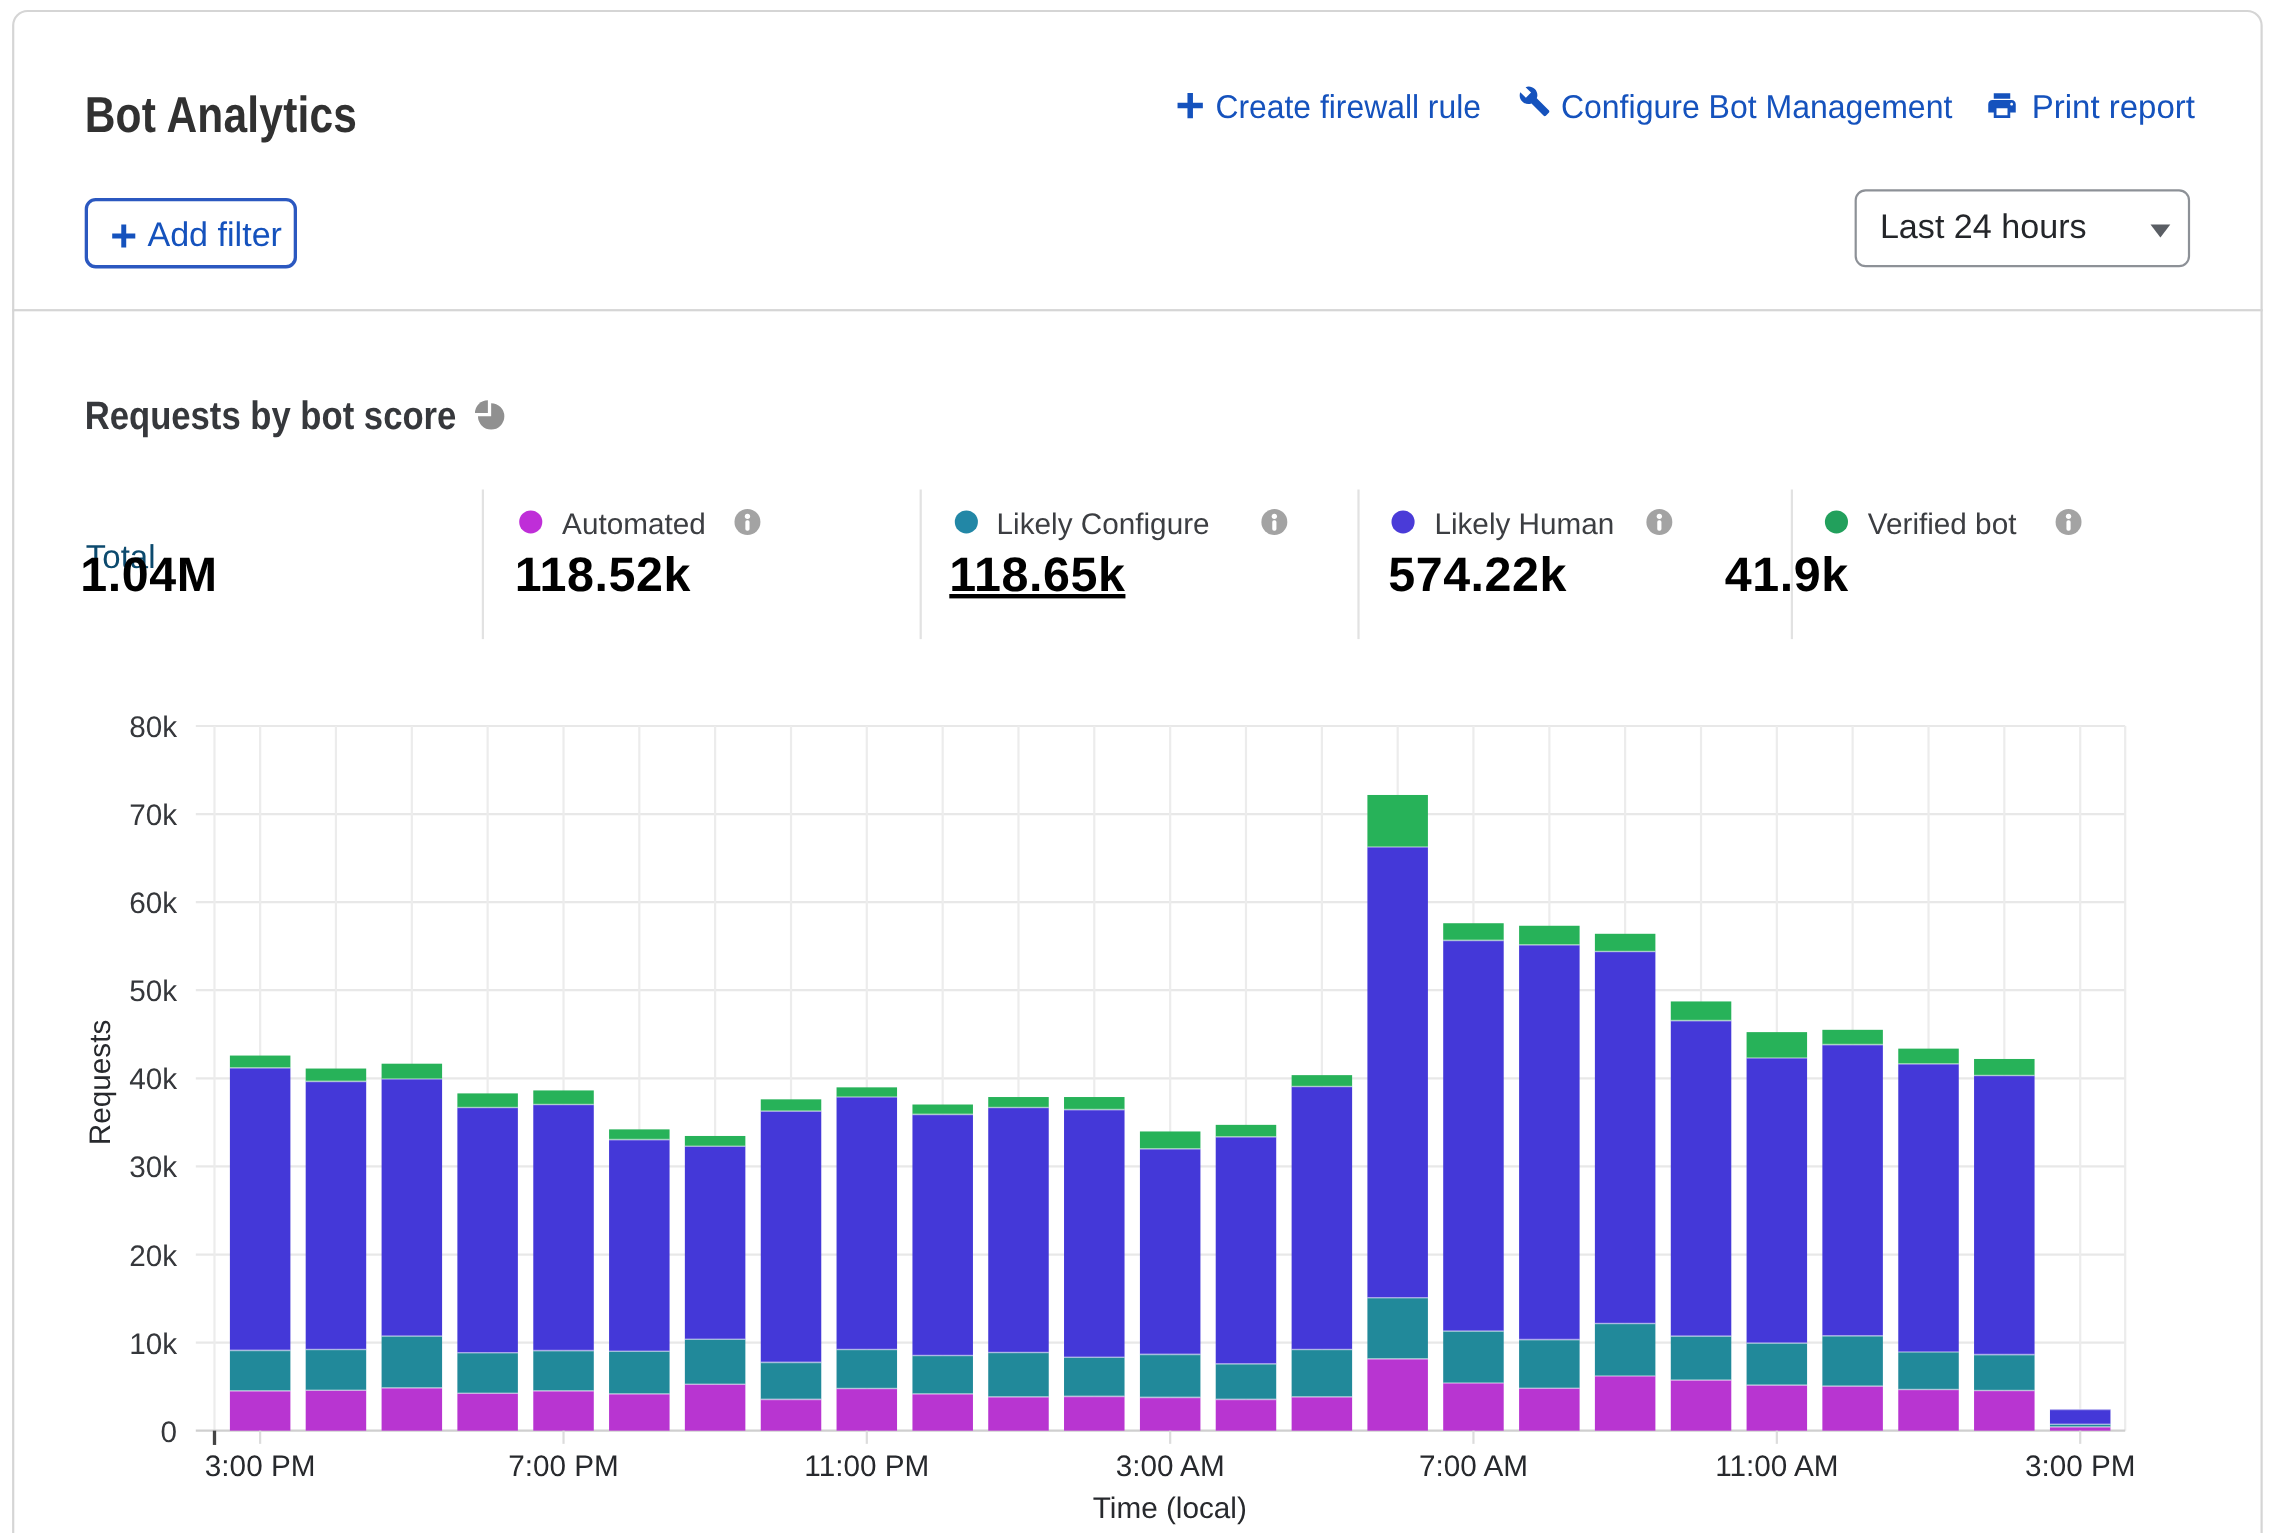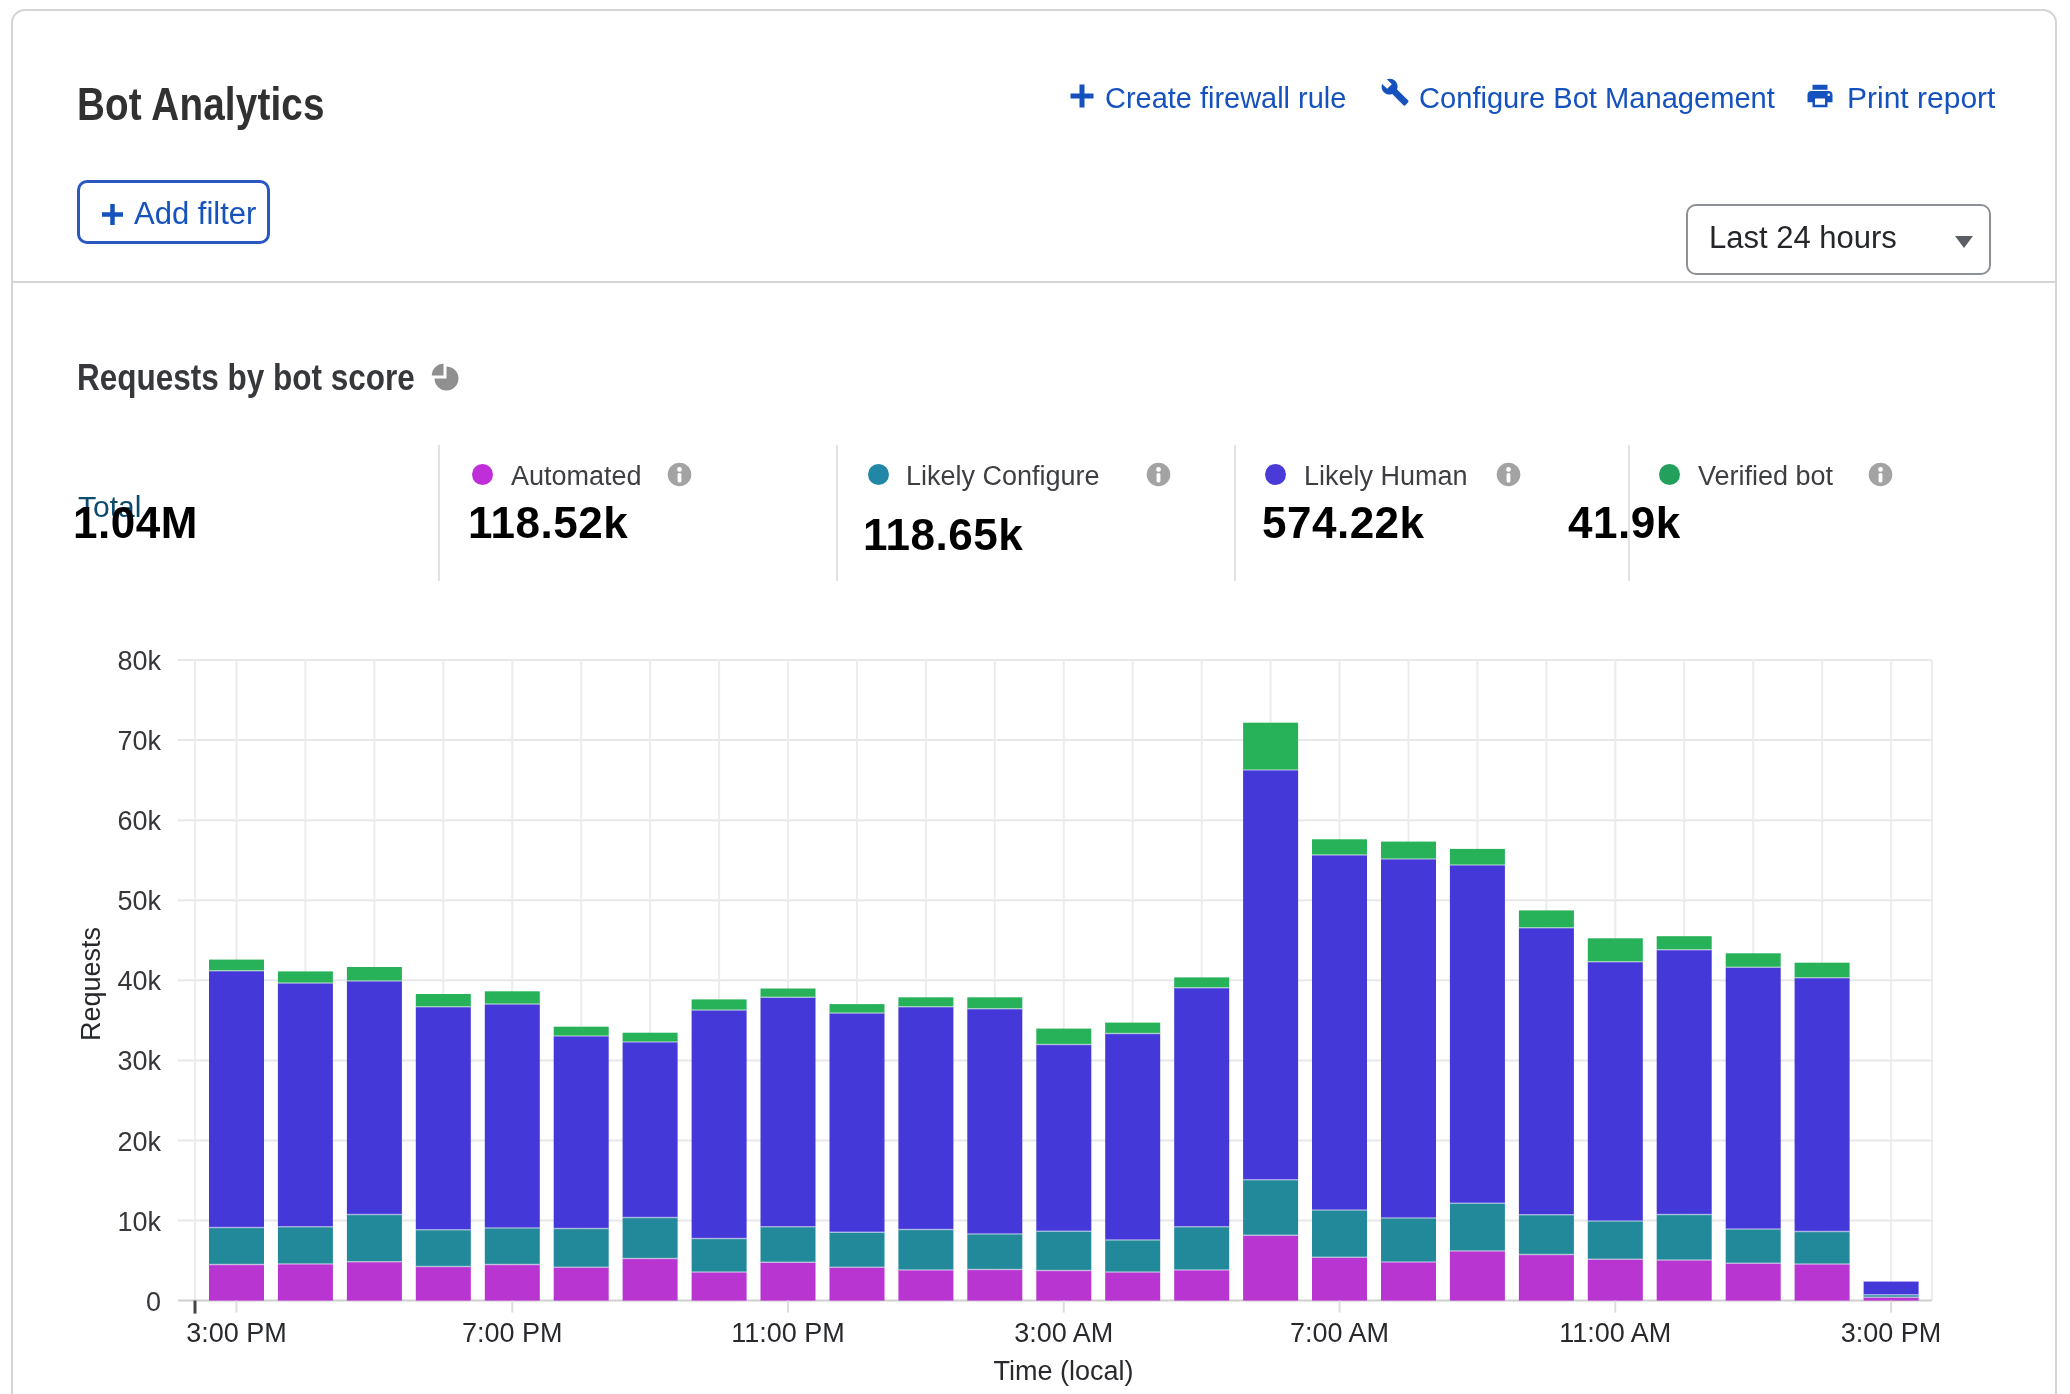--- a/index.html
+++ b/index.html
@@ -34,21 +34,21 @@
   </svg>
 <div class="abs link" style="left:1847px; top:81px;">Print report</div>
 
 <div class="abs" style="left:77px; top:180px; width:193px; height:64px; border:3px solid #2b58c0; border-radius:10px;">
   <svg class="abs" style="left:21px; top:20px;" width="23" height="23" viewBox="0 0 23 23">
       <path d="M11.5 1 V22 M1 11.5 H22" stroke="#1552bd" stroke-width="4.5"></path>
     </svg>
   <div class="abs" style="left:54px; top:13px; font-size:31px; color:#1552bd;">Add filter</div>
 </div>
 
-<div class="abs" style="left:1686px; top:172px; width:305px; height:71px; border:2px solid #8d9197; border-radius:10px;margin-top:32px;">
+<div class="abs" style="left:1686px; top:172px; width:305px; height:71px; border:2px solid #8d9197; border-radius:10px;">
   <div class="abs" style="left:21px; top:14px; font-size:31px; color:#24262a;">Last 24 hours</div>
   <svg class="abs" style="left:266px; top:29px;" width="20" height="14" viewBox="0 0 20 14">
       <path d="M1 1 L10 13 L19 1 Z" fill="#5a5e64"></path>
     </svg>
 </div>
 
 <div class="abs" style="left:77px; top:357px; font-size:36px; font-weight:700; color:#36383c; transform:scaleX(0.875); transform-origin:left top;">Requests by bot score</div>
 <svg class="abs" style="left:430px; top:362px;" width="32" height="32" viewBox="0 0 32 32">
   <path fill="#909090" d="M16.5 4.5 A12 12 0 1 1 4.5 16.5 L16.5 16.5 Z"></path>
   <path fill="#909090" d="M13.5 13.5 L13.5 1.8 A11.7 11.7 0 0 0 1.8 13.5 Z"></path>
@@ -71,21 +71,21 @@
   </svg>
 <div class="abs statval" style="left:468px; top:498px;">118.52k</div>
 
 <div class="dot" style="left:868px; top:464px; background:#2287a6;"></div>
 <div class="abs leglabel" style="left:906px; top:461px;">Likely Configure</div>
 <svg class="abs" style="left:1146px; top:462px;" width="25" height="25" viewBox="0 0 25 25">
     <circle cx="12.5" cy="12.5" r="11.8" fill="#a3a3a3"></circle>
     <circle cx="12.5" cy="7.4" r="2.4" fill="#fff"></circle>
     <rect x="10.6" y="11" width="3.8" height="9.6" rx="1.6" fill="#fff"></rect>
   </svg>
-<div class="abs statval" style="left:863px; top:510px;">118.65k</div>
+<div class="abs statval" style="left:863px; top:498px;text-decoration:underline;">118.65k</div>
 
 <div class="dot" style="left:1265px; top:464px; background:#4a3bd8;"></div>
 <div class="abs leglabel" style="left:1304px; top:461px;">Likely Human</div>
 <svg class="abs" style="left:1496px; top:462px;" width="25" height="25" viewBox="0 0 25 25">
     <circle cx="12.5" cy="12.5" r="11.8" fill="#a3a3a3"></circle>
     <circle cx="12.5" cy="7.4" r="2.4" fill="#fff"></circle>
     <rect x="10.6" y="11" width="3.8" height="9.6" rx="1.6" fill="#fff"></rect>
   </svg>
 <div class="abs statval" style="left:1262px; top:498px;">574.22k</div>
 

